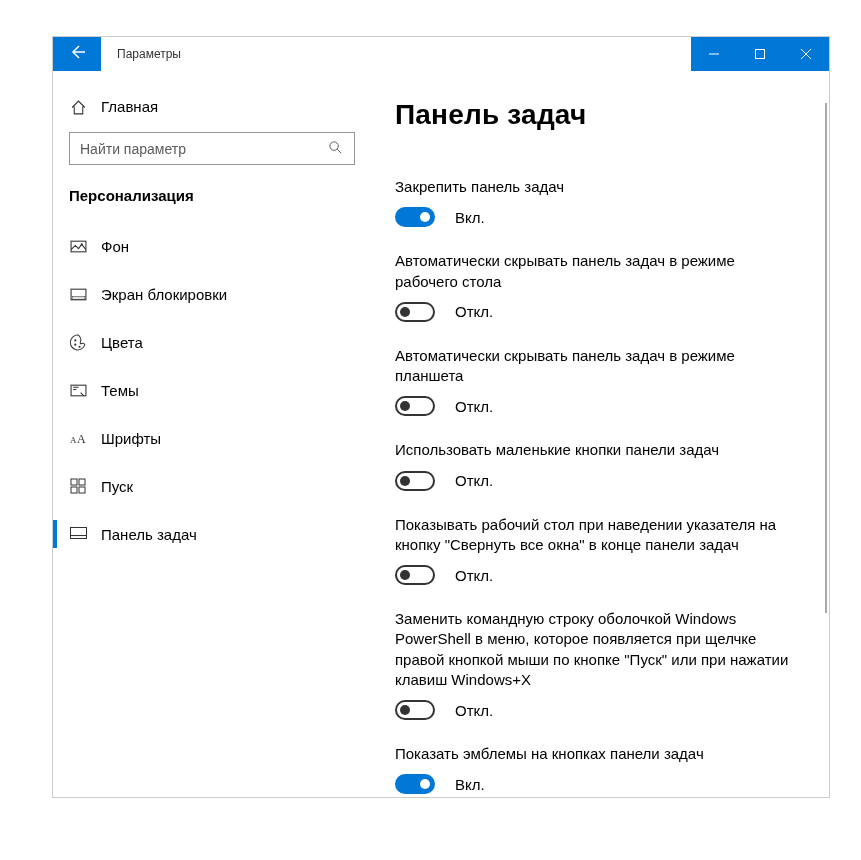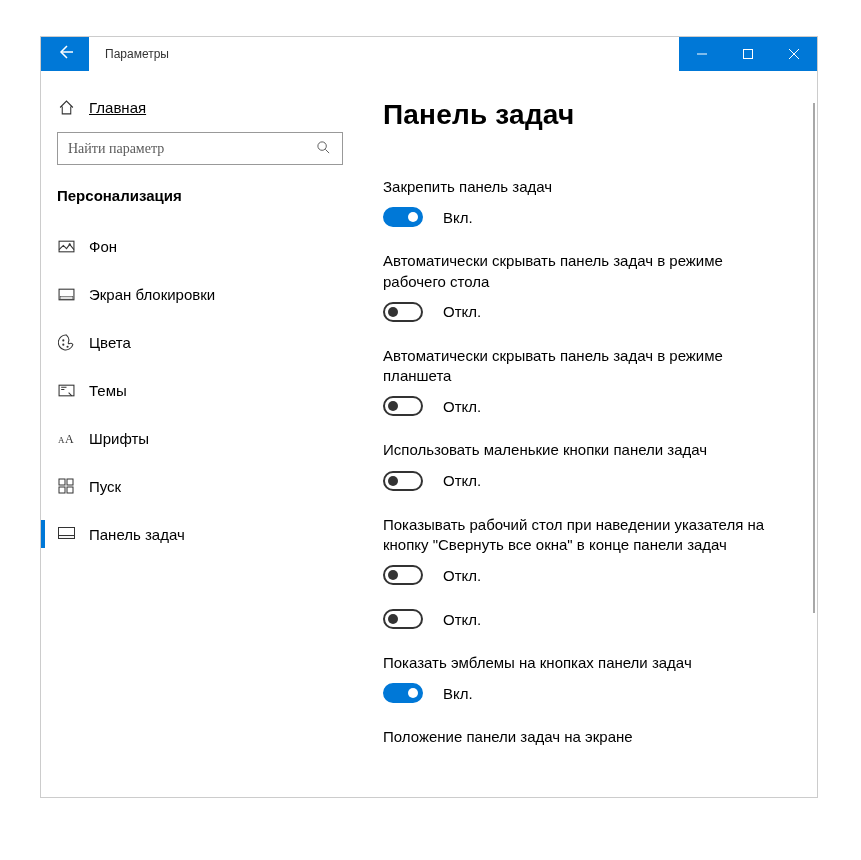--- a/index.html
+++ b/index.html
@@ -5,21 +5,21 @@
   * { box-sizing: border-box; margin: 0; padding: 0; }
   body {
     font-family: "Segoe UI", Tahoma, sans-serif;
     background: #fff;
     width: 861px;
     height: 860px;
     overflow: hidden;
   }
   .window {
     position: absolute;
-    left: 40px; top: 36px;
+    left: 52px; top: 36px;
     width: 778px; height: 762px;
     border: 1px solid rgba(0,0,0,0.2);
     background: #fff;
     display: flex;
     flex-direction: column;
     font-size: 14px;
     color: #000;
   }
   .titlebar {
     height: 34px;
@@ -57,38 +57,37 @@
     display: flex;
     overflow: hidden;
   }
   .sidebar {
     width: 318px;
     padding: 15px 0 0 0;
     display: flex;
     flex-direction: column;
   }
   .home-row {
-    display: flex; align-items: center;
+    display: flex; 
     padding: 12px 16px;
-    text-decoration: underline;
   }
   .home-icon { width: 18px; height:18px; margin-right: 14px; display:flex; align-items:center; justify-content:center; }
   .home-label { font-size: 15px; }
   .search-wrap { padding: 4px 16px 18px 16px; }
   .search-box {
     width: 100%; height: 33px;
     border: 1px solid #999;
     padding: 0 34px 0 10px;
     font-size: 14px;
     position: relative;
     display:flex; align-items:center;
   }
   .search-input {
     border:none; outline:none; width:100%; font-size:14px; color:#666;
-    font-family: Liberation Serif, serif;
+    font-family: Liberation Sans, sans-serif;
   }
   .search-input::placeholder { color:#5b5b5b; }
   .search-icon {
     position:absolute; right:10px; top:7px; width:16px; height:16px;
     color:#555;
   }
   .category-header {
     padding: 4px 16px 18px 16px;
     font-weight: 600;
     font-size: 15px;
@@ -335,20 +334,21 @@
           <div class="setting">
             <div class="setting-label">Показывать рабочий стол при наведении указателя на кнопку "Свернуть все окна" в конце панели задач</div>
             <div class="toggle-row">
               <div class="toggle">
                 <div class="knob"></div>
               </div>
               <div class="toggle-state">Откл.</div>
             </div>
           </div>
           <div class="setting">
+            <div class="setting-label">Заменить командную строку оболочкой Windows PowerShell в меню, которое появляется при щелчке правой кнопкой мыши по кнопке "Пуск" или при нажатии клавиш Windows+X</div>
             <div class="toggle-row">
               <div class="toggle">
                 <div class="knob"></div>
               </div>
               <div class="toggle-state">Откл.</div>
             </div>
           </div>
           <div class="setting">
             <div class="setting-label">Показать эмблемы на кнопках панели задач</div>
             <div class="toggle-row">

